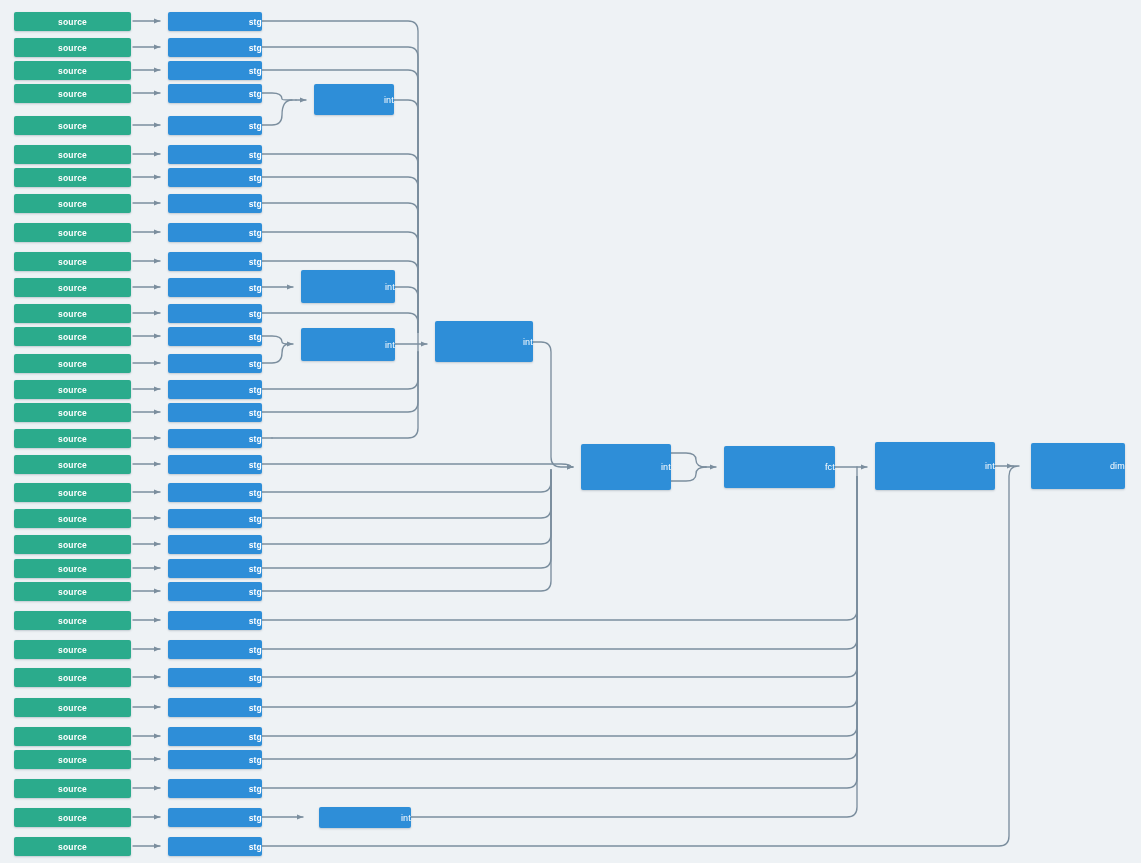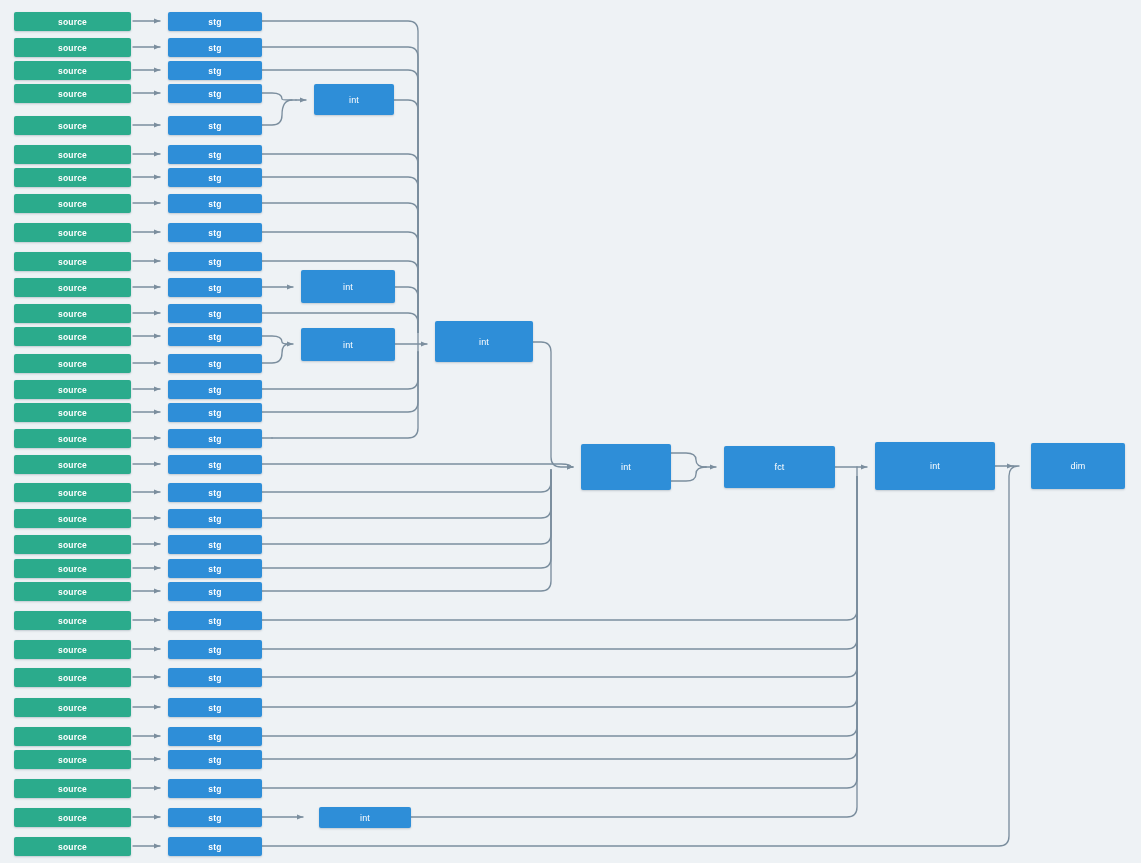--- a/index.html
+++ b/index.html
@@ -18,21 +18,21 @@
     color:#ffffff;
     font-size:8.5px;
     font-weight:bold;
     letter-spacing:.2px;
     border-radius:2px;
     box-shadow:0 1px 2px rgba(40,60,80,.22);
     white-space:nowrap;
     z-index:2;
   }
   .n-source{background:#2bab8c;}
-  .n-stg,.n-int,.n-fct,.n-dim{background:#2e8ed8;}
+  .n-stg,.n-int,.n-fct,.n-dim{background:#2e8ed8;justify-content:flex-end;}
   .n-int.big,.n-fct,.n-dim{font-size:9px;font-weight:normal;}
   .n-int{font-weight:normal;font-size:9px;}
 </style>
 </head>
 <body style="background: rgb(238, 242, 245);">
 
 <div id="canvas">
 
   <svg id="edges" viewBox="0 0 1141 863" xmlns="http://www.w3.org/2000/svg">
     <defs>

